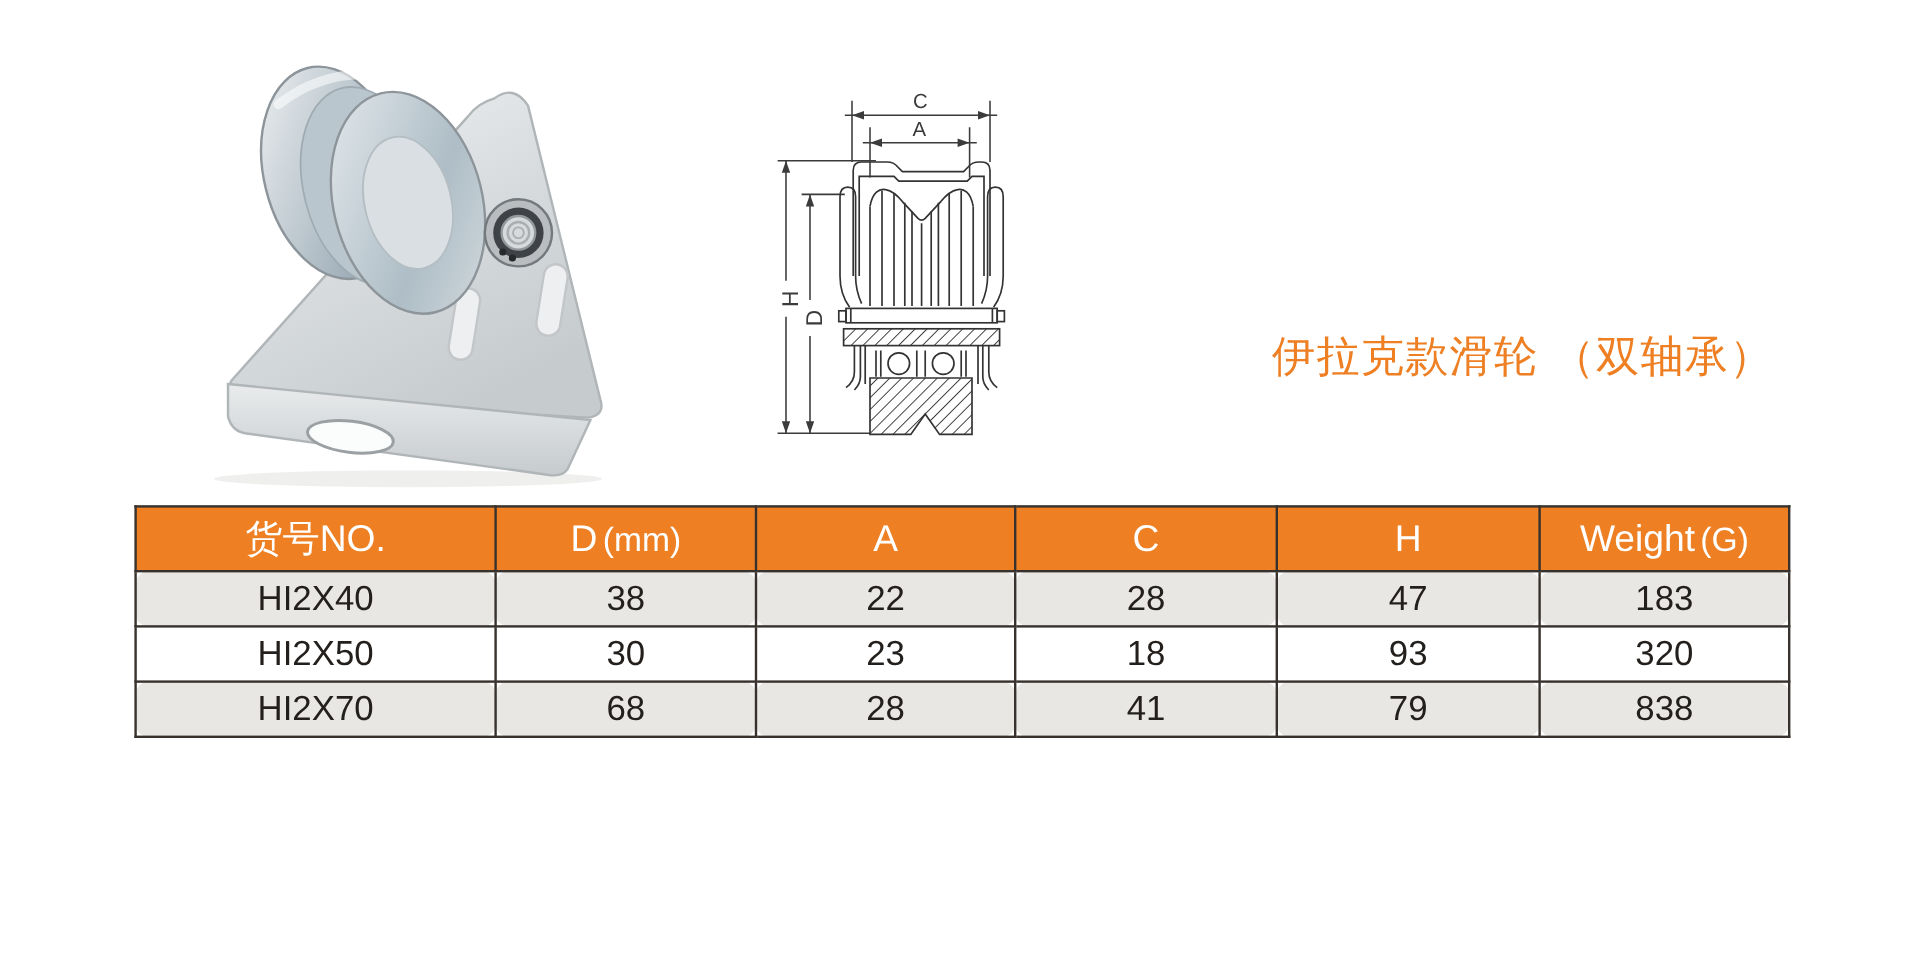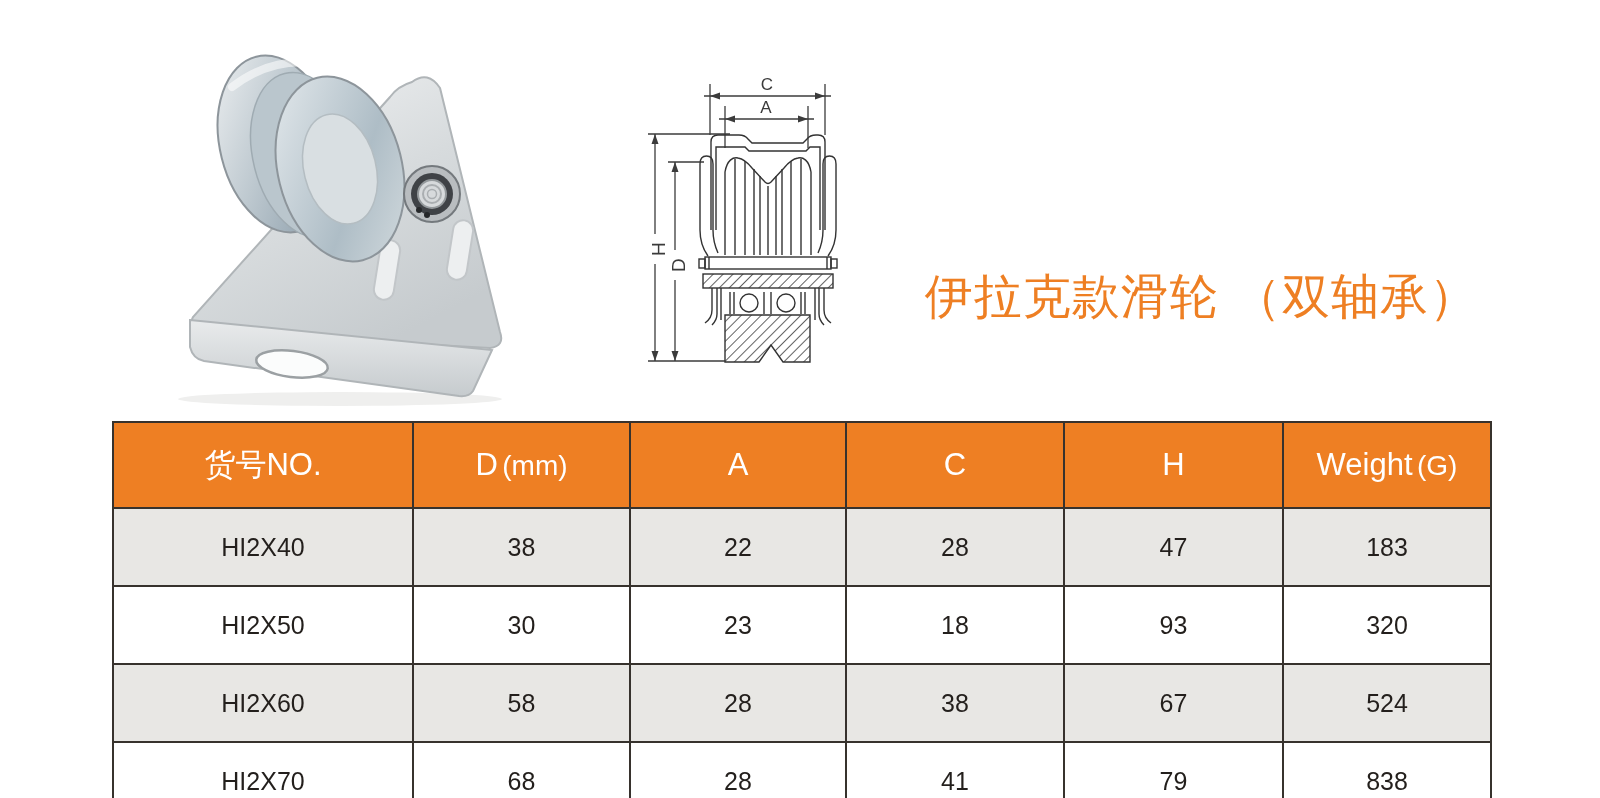--- a/index.html
+++ b/index.html
@@ -5,40 +5,41 @@
   html,body{margin:0;padding:0;}
   body{
     width:1600px;height:798px;position:relative;overflow:hidden;
     background:#ffffff;
     font-family:"Liberation Sans","DejaVu Sans",sans-serif;
     color:#231f1c;
   }
   .photo-wrap{position:absolute;left:140px;top:42px;width:420px;height:368px;}
   .diagram-wrap{position:absolute;left:608px;top:52px;width:268px;height:335px;}
   .titles{position:absolute;top:272px;right:122px;text-align:right;white-space:nowrap;}
-  .title-zh{font-size:48px;line-height:50px;color:var(--accent,#ee7f23);font-weight:500;letter-spacing:1px;}
+  .title-zh{font-size:36px;line-height:50px;color:var(--accent,#ee7f23);font-weight:500;letter-spacing:1px;}
   .title-en{font-size:34px;line-height:44px;color:var(--accent,#ee7f23);font-weight:400;}
   .spec{position:absolute;left:112px;top:421px;width:1378px;}
   table.spec-table{
     width:100%;border-collapse:collapse;table-layout:fixed;
   }
   table.spec-table th, table.spec-table td{
     border:2px solid var(--border-c,#37322d);
-    text-align:center;vertical-align:middle;padding:16px;
+    text-align:center;vertical-align:middle;padding:0;
   }
   table.spec-table th{
     background:var(--accent,#ee7f23);
     color:var(--head-text,#ffffff);
     height:52px;font-weight:400;
   }
   th .main{font-size:31px;}
   th .unit{font-size:28px;}
   table.spec-table td{
-    height:44px;font-size:25px;color:var(--cell-text,#231f1c);
+    height:44px;font-size:29px;color:var(--cell-text,#231f1c);
     background:var(--row-bg,#ffffff);
+    border-radius:11px;
   }
   table.spec-table tbody tr:nth-child(odd) td{background:var(--row-alt,#e8e7e4);}
   svg text{font-family:"Liberation Sans","DejaVu Sans",sans-serif;}
   .dim-label{font-size:17px;fill:#3b3b3b;}
   .dim-label-big{font-size:19px;fill:#3b3b3b;}
 </style>
 </head>
 <body>
 
 <div class="photo-wrap">
@@ -221,28 +222,20 @@
       </tr>
       <tr>
         <td>HI2X50</td>
         <td>30</td>
         <td>23</td>
         <td>18</td>
         <td>93</td>
         <td>320</td>
       </tr>
       <tr>
-        <td>HI2X60</td>
-        <td>58</td>
-        <td>28</td>
-        <td>38</td>
-        <td>67</td>
-        <td>524</td>
-      </tr>
-      <tr>
         <td>HI2X70</td>
         <td>68</td>
         <td>28</td>
         <td>41</td>
         <td>79</td>
         <td>838</td>
       </tr>
     </tbody>
   </table>
 </div>

